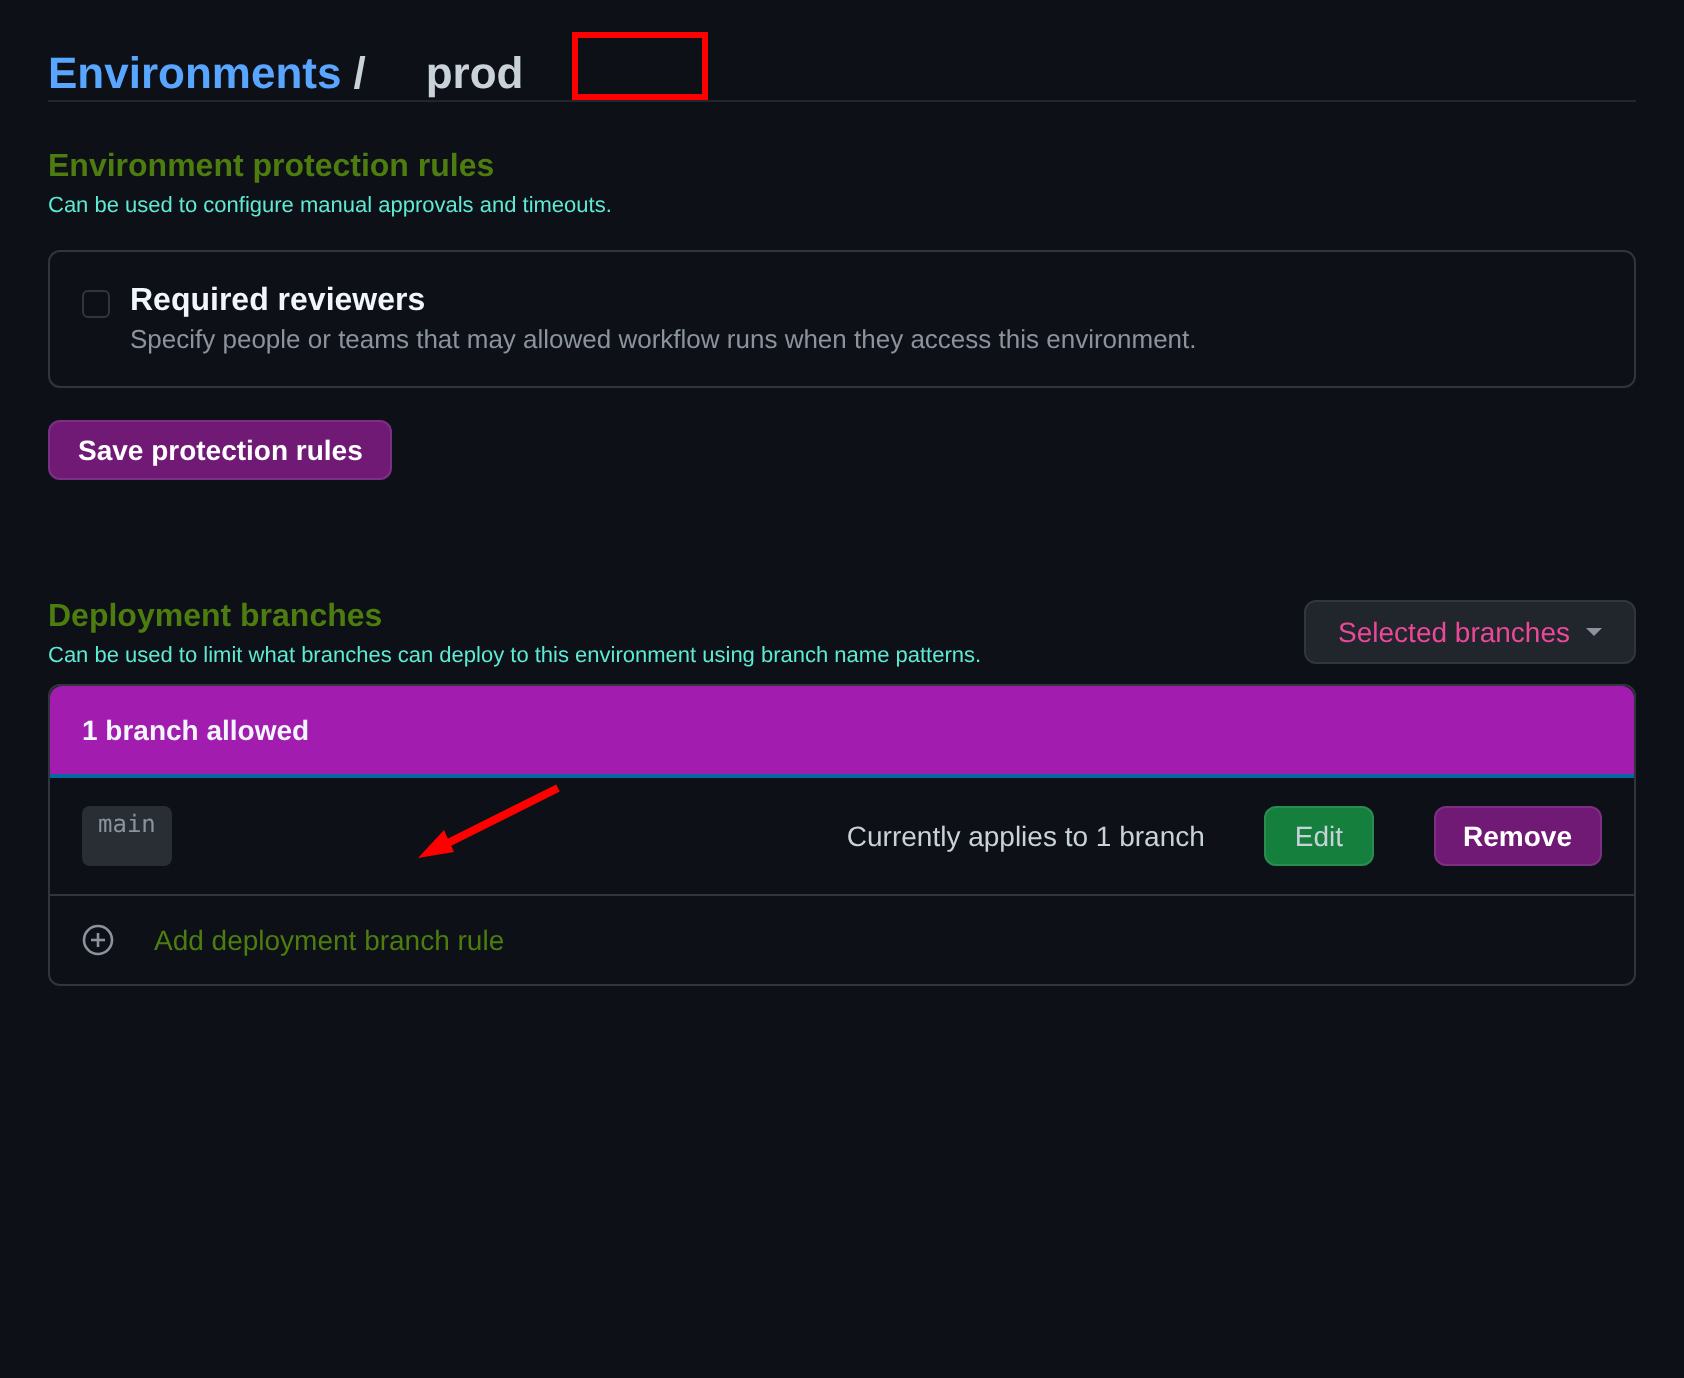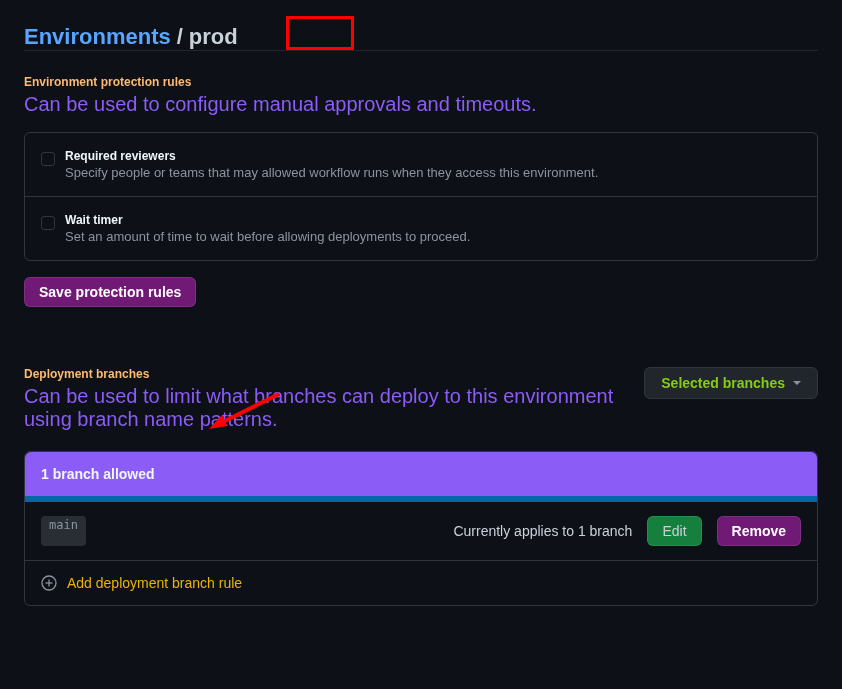--- a/index.html
+++ b/index.html
@@ -32,35 +32,36 @@
       color: #c9d1d9;
       font-weight: 600;
     }
     .breadcrumb-configure {
       color: #c9d1d9;
       font-weight: 600;
     }
     .breadcrumb-env {
       color: #c9d1d9;
       font-weight: 600;
+      margin-left: 24px;
     }
     .red-box {
       position: absolute;
       border: 3px solid #ff0000;
       pointer-events: none;
     }
     .section-title {
-      font-size: 12px;
-      font-weight: 600;
-      color: #fdba74;
+      font-size: 16px;
+      font-weight: 600;
+      color: #4d7c0f;
       margin-bottom: 4px;
     }
     .section-desc {
-      color: #8b5cf6;
-      font-size: 20px;
+      color: #5eead4;
+      font-size: 11px;
       margin-bottom: 16px;
     }
     .rules-box {
       border: 1px solid #30363d;
       border-radius: 6px;
       margin-bottom: 16px;
     }
     .rule-item {
       padding: 16px;
       display: flex;
@@ -80,21 +81,21 @@
       border-radius: 3px;
       appearance: none;
       cursor: pointer;
     }
     .rule-checkbox:checked {
       background: #1f6feb;
     }
     .rule-label {
       font-weight: 600;
       color: #f0f6fc;
-      font-size: 12px;
+      font-size: 16px;
     }
     .rule-desc {
       color: #8b949e;
       font-size: 13px;
       margin-top: 2px;
     }
     .btn {
       display: inline-flex;
       align-items: center;
       gap: 6px;
@@ -118,88 +119,88 @@
       color: #c9d1d9;
     }
     .section-gap {
       margin-top: 60px;
     }
     .deploy-header {
       display: flex;
       align-items: flex-start;
       justify-content: flex-start;
       gap: 20px;
-      margin-bottom: 20px;
+      margin-bottom: 8px;
     }
     .deploy-header-text {
       flex: 1;
     }
     .dropdown-btn {
       display: inline-flex;
       align-items: center;
       gap: 8px;
       padding: 7px 16px;
       border-radius: 6px;
       font-size: 14px;
-      font-weight: 700;
+      font-weight: 400;
       background: #21262d;
       border: 1px solid #30363d;
-      color: #84cc16;
+      color: #ec4899;
       cursor: pointer;
     }
     .caret-down {
       width: 0;
       height: 0;
       border-left: 4px solid transparent;
       border-right: 4px solid transparent;
       border-top: 4px solid #8b949e;
     }
     .branches-box {
       border: 1px solid #30363d;
       border-radius: 6px;
     }
     .branches-header {
       padding: 14px 16px;
       font-weight: 600;
       color: #f0f6fc;
-      background: #8b5cf6;
+      background: #a21caf;
       border-top-left-radius: 6px;
       border-top-right-radius: 6px;
-      border-bottom: 6px solid #0369a1;
+      border-bottom: 2px solid #0369a1;
     }
     .branch-row {
       padding: 14px 16px;
       display: flex;
       justify-content: space-between;
       border-bottom: 1px solid #30363d;
     }
     .branch-pill {
       display: inline-block;
       background: #282e34;
       color: #8b949e;
       font-family: ui-monospace, SFMono-Regular, "SF Mono", Menlo, Consolas, monospace;
       font-size: 12px;
       padding: 2px 8px;
       border-radius: 4px;
     }
     .branch-actions {
       display: flex;
       align-items: center;
-      gap: 15px;
+      gap: 30px;
     }
     .branch-status {
       color: #c9d1d9;
       font-size: 14px;
     }
     .add-rule-row {
       padding: 14px 16px;
       display: flex;
       align-items: center;
-      gap: 10px;
-      color: #eab308;
+      gap: 20px;
+      color: #4d7c0f;
       cursor: pointer;
     }
     .plus-circle {
       width: 16px;
       height: 16px;
       stroke: #8b949e;
       fill: none;
     }
     .red-arrow {
       position: absolute;
@@ -225,27 +226,20 @@
   <div>
     <div class="section-title">Environment protection rules</div>
     <div class="section-desc">Can be used to configure manual approvals and timeouts.</div>
 
     <div class="rules-box">
       <div class="rule-item">
         <input type="checkbox" class="rule-checkbox" style="">
         <div>
           <div class="rule-label">Required reviewers</div>
           <div class="rule-desc">Specify people or teams that may allowed workflow runs when they access this environment.</div>
-        </div>
-      </div>
-      <div class="rule-item">
-        <input type="checkbox" class="rule-checkbox" style="">
-        <div>
-          <div class="rule-label">Wait timer</div>
-          <div class="rule-desc">Set an amount of time to wait before allowing deployments to proceed.</div>
         </div>
       </div>
     </div>
 
     <button class="btn btn-primary">Save protection rules</button>
   </div>
 
   <svg class="red-arrow" style="left:170px; top:365px;" width="90" height="45">
     <line x1="85" y1="5" x2="25" y2="35" stroke="#ff0000" stroke-width="4"></line>
     <polygon points="15,40 33,37 28,26" fill="#ff0000"></polygon>

